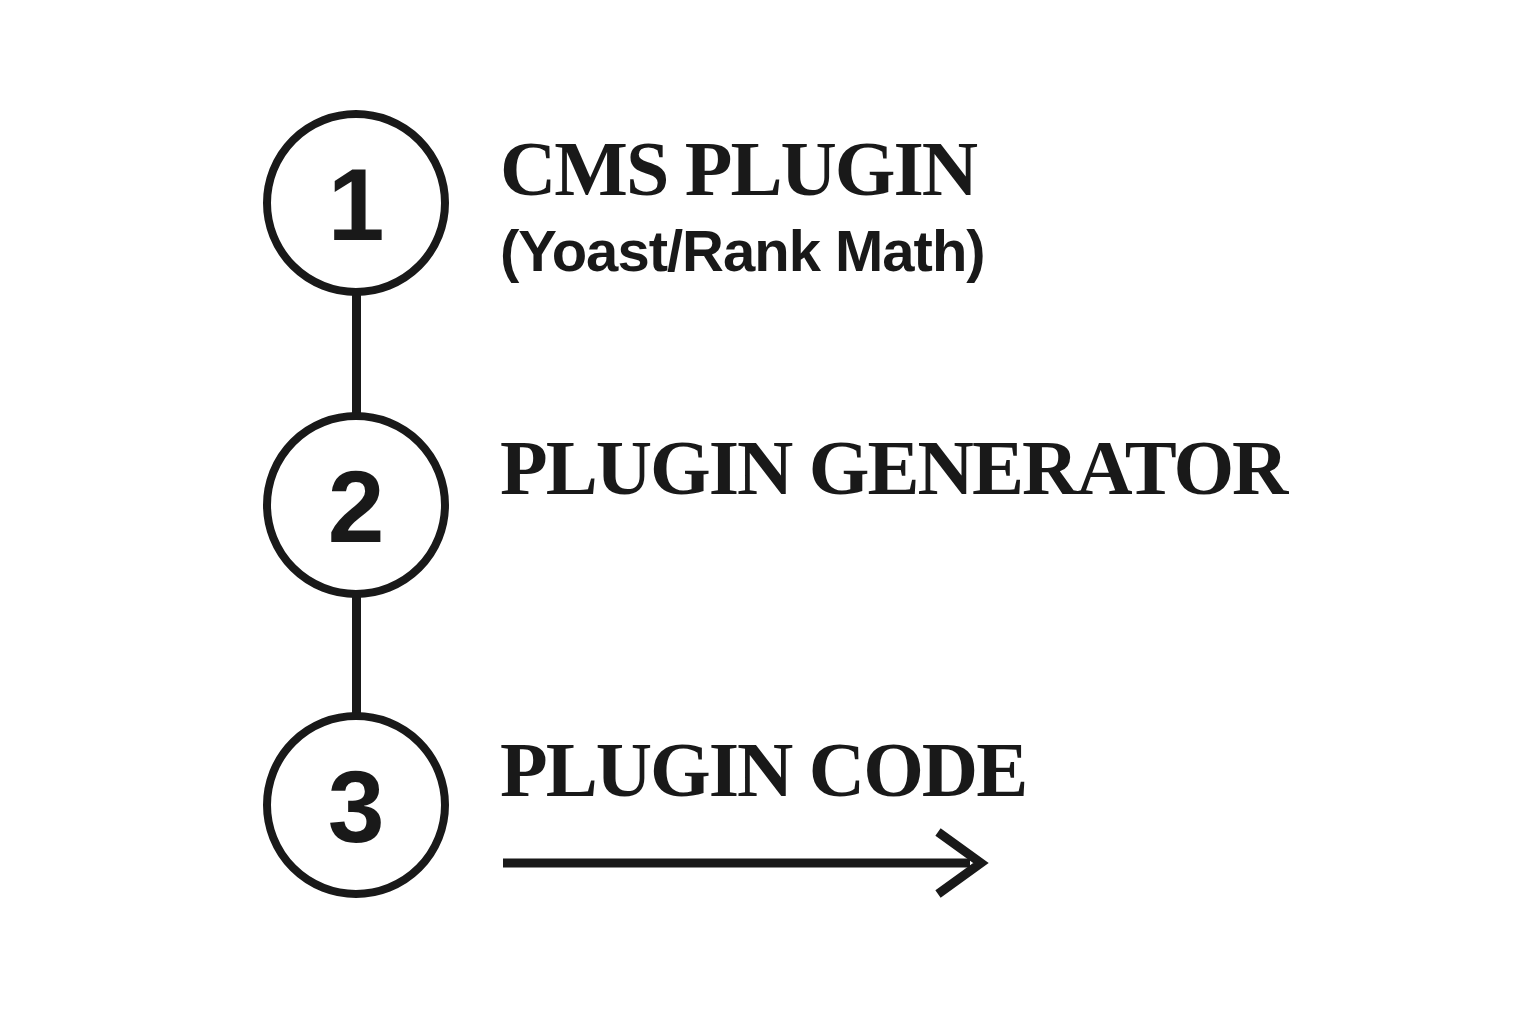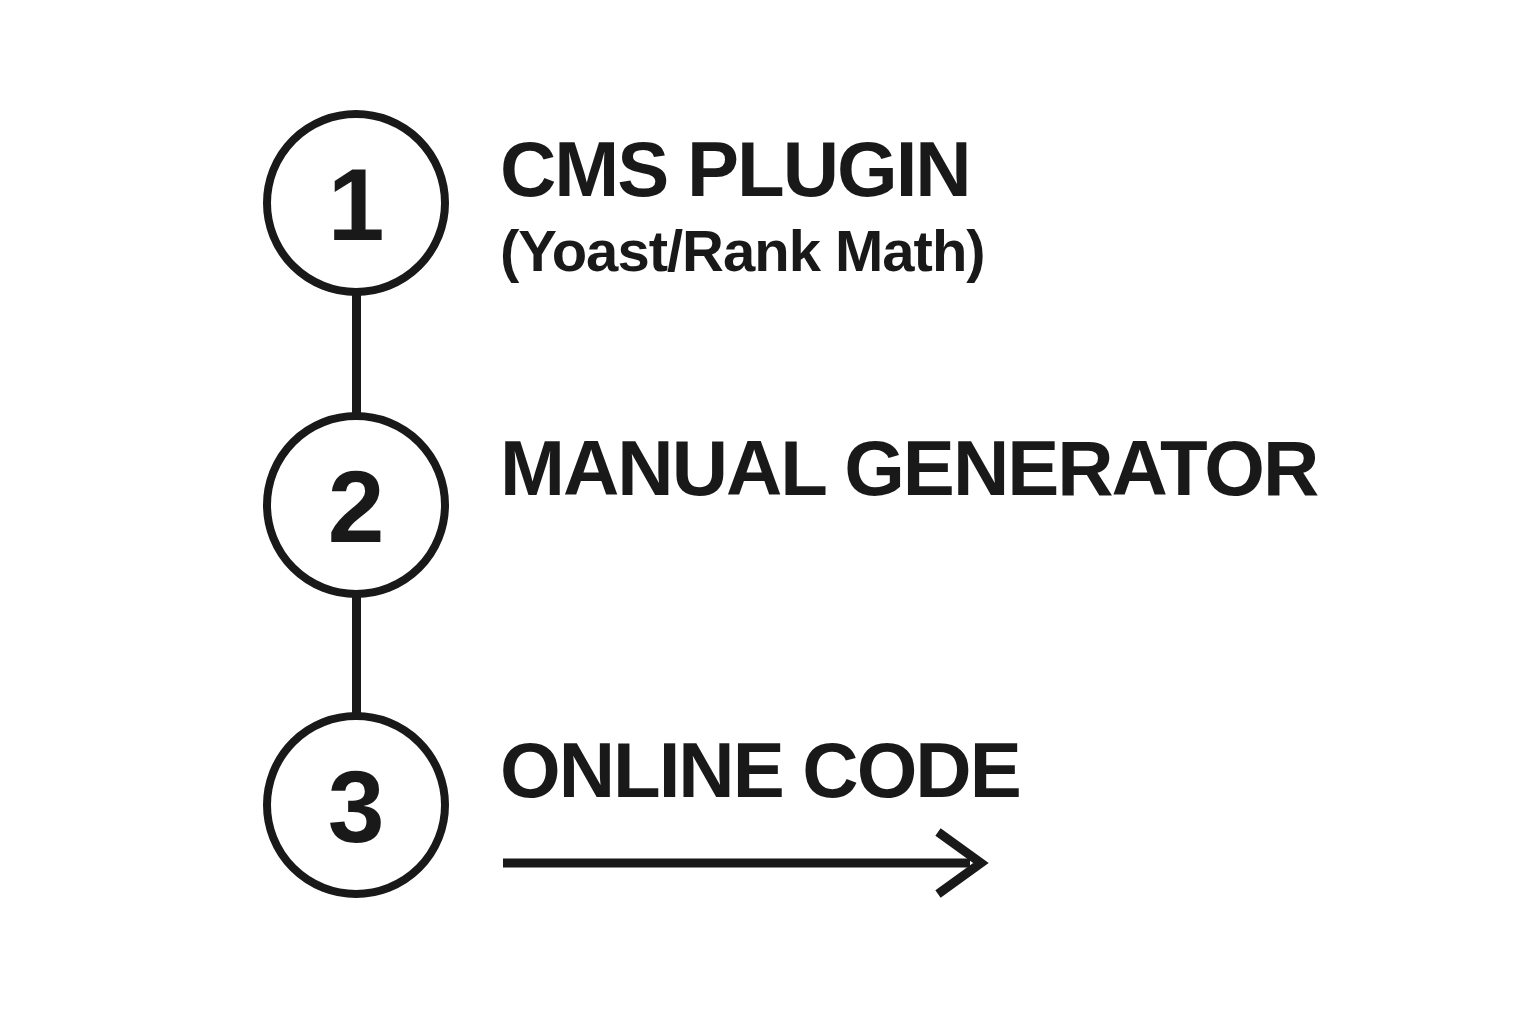--- a/index.html
+++ b/index.html
@@ -58,20 +58,21 @@
     left: 500px;
     color: var(--ink);
     white-space: nowrap;
   }
   .step-text .title {
     font-size: 78px;
     line-height: 78px;
     font-weight: bold;
     letter-spacing: -2px;
     color: var(--ink);
+    font-family: Liberation Serif, serif;
   }
   .step-text .subtitle {
     font-size: 58px;
     line-height: 62px;
     font-weight: 700;
     letter-spacing: -1px;
     margin-top: 12px;
     color: var(--ink);
   }
   .step-text.t1 { top: 130px; }
@@ -104,24 +105,24 @@
   <div class="connector v2"></div>
   <div class="badge c3">
     <span class="num">3</span>
   </div>
 
   <div class="step-text t1">
     <div class="title">CMS PLUGIN</div>
     <div class="subtitle">(Yoast/Rank Math)</div>
   </div>
   <div class="step-text t2">
-    <div class="title">MANUAL GENERATOR</div>
+    <div class="title">PLUGIN GENERATOR</div>
   </div>
   <div class="step-text t3">
-    <div class="title">ONLINE CODE</div>
+    <div class="title">PLUGIN CODE</div>
   </div>
 
   <div class="arrow-wrap">
     <svg viewBox="0 0 492 74" xmlns="http://www.w3.org/2000/svg" aria-hidden="true">
       <line x1="3" y1="37" x2="470" y2="37" stroke="#191919" stroke-width="9"></line>
       <polyline points="438,6 481,37 438,68" fill="none" stroke="#191919" stroke-width="9"></polyline>
     </svg>
   </div>
 
 </div>

